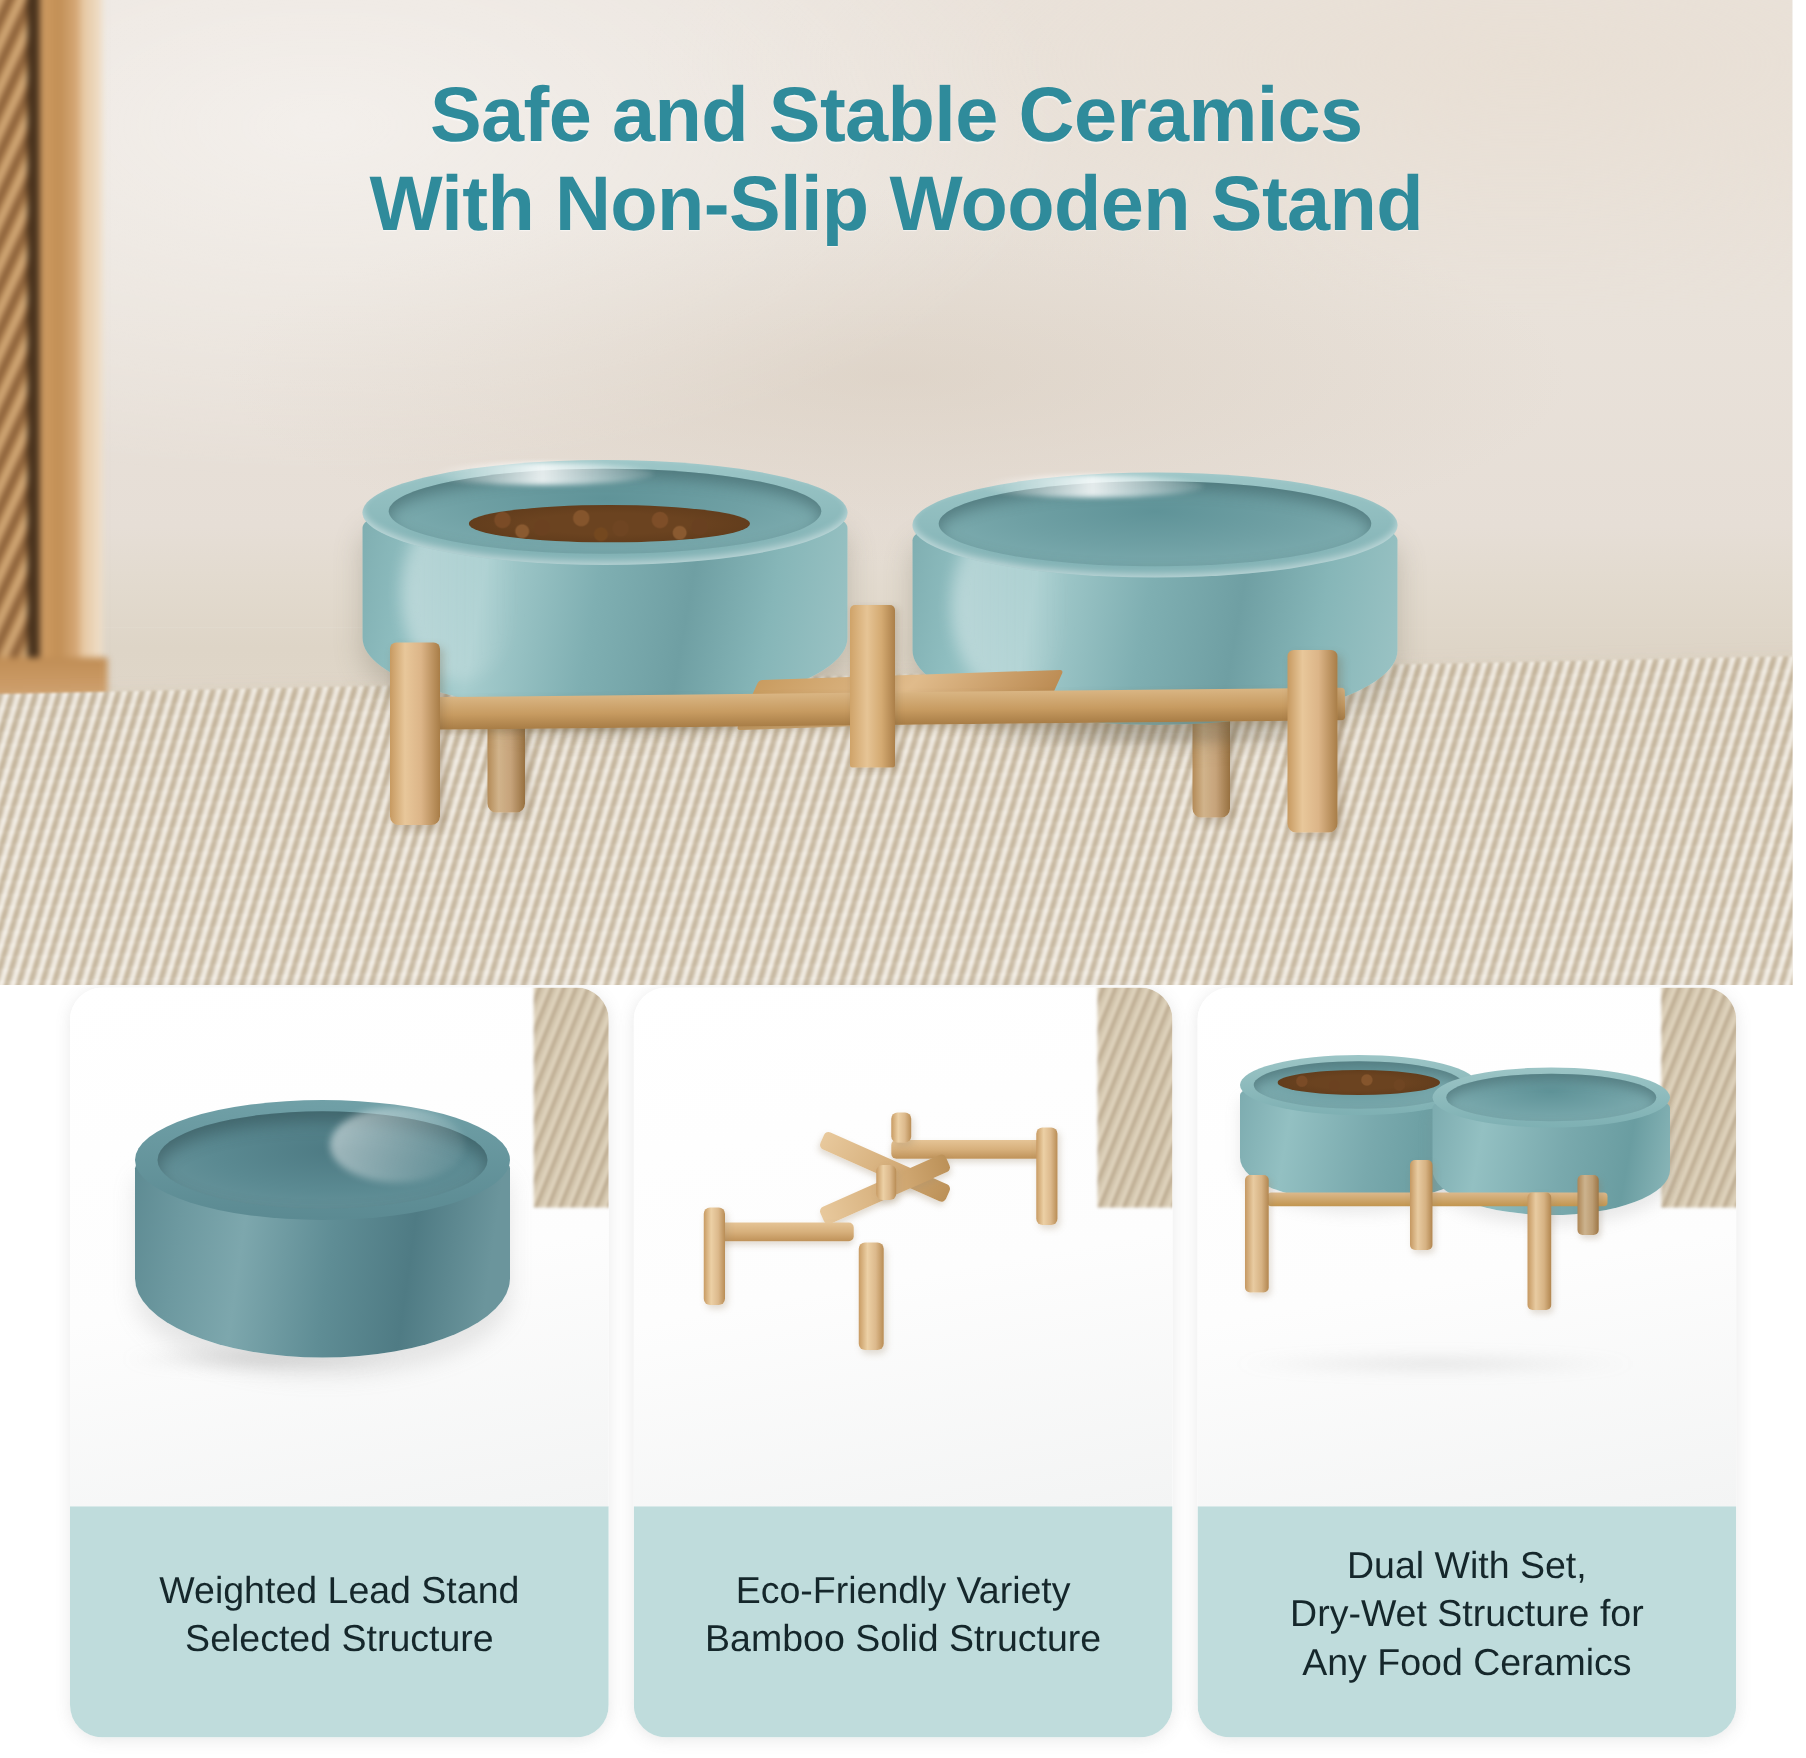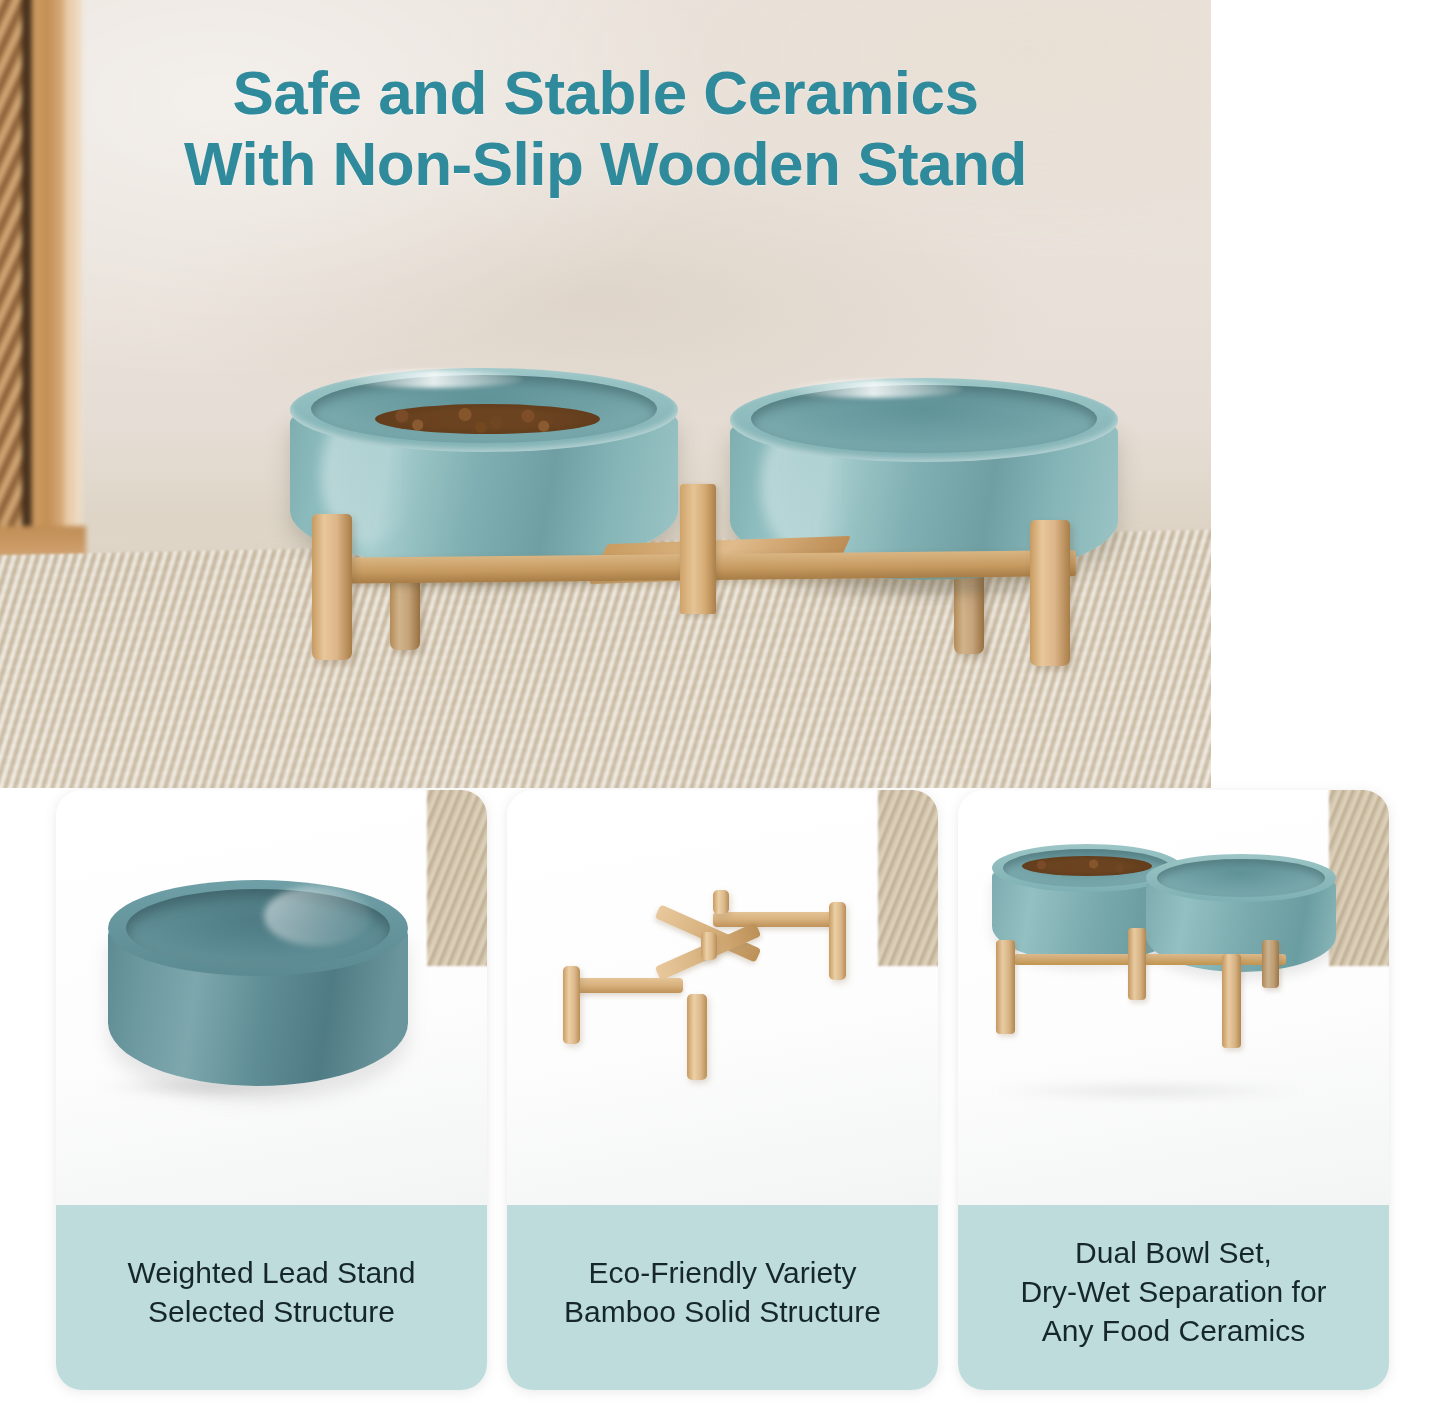--- a/index.html
+++ b/index.html
@@ -17,21 +17,21 @@
     width: 1445px;
     height: 1406px;
     background: #ffffff;
     overflow: hidden;
   }
 
   
   .hero {
     position: absolute;
     left: 0; top: 0;
-    width: 1211px;
+    width: 1434px;
     height: 810px;
     overflow: hidden;
     background:
       linear-gradient(180deg,
         #eae3dc 0%,
         #e9e2da 30%,
         #e6ded6 52%,
         #e2dace 58%,
         #ded5c7 64%,
         #e6ddd0 100%);
@@ -530,20 +530,20 @@
             </div>
           </div>
           <div class="c3-rail" style="left:40px; top:118px; width:272px; height:11px;"></div>
           <div class="c3-leg" style="left:22px; top:104px; width:19px; height:94px;"></div>
           <div class="c3-leg" style="left:154px; top:92px; width:18px; height:72px;"></div>
           <div class="c3-leg" style="left:248px; top:118px; width:19px; height:94px;"></div>
           <div class="c3-leg" style="left:288px; top:104px; width:17px; height:48px; filter:brightness(0.88);"></div>
         </div>
       </div>
       <div class="card-caption">
-        <span>Dual Bowl Set,</span>
-        <span>Dry-Wet Separation for</span>
+        <span>Dual With Set,</span>
+        <span>Dry-Wet Structure for</span>
         <span>Any Food Ceramics</span>
       </div>
     </div>
 
   </div>
 </div>
 
 </body></html>

